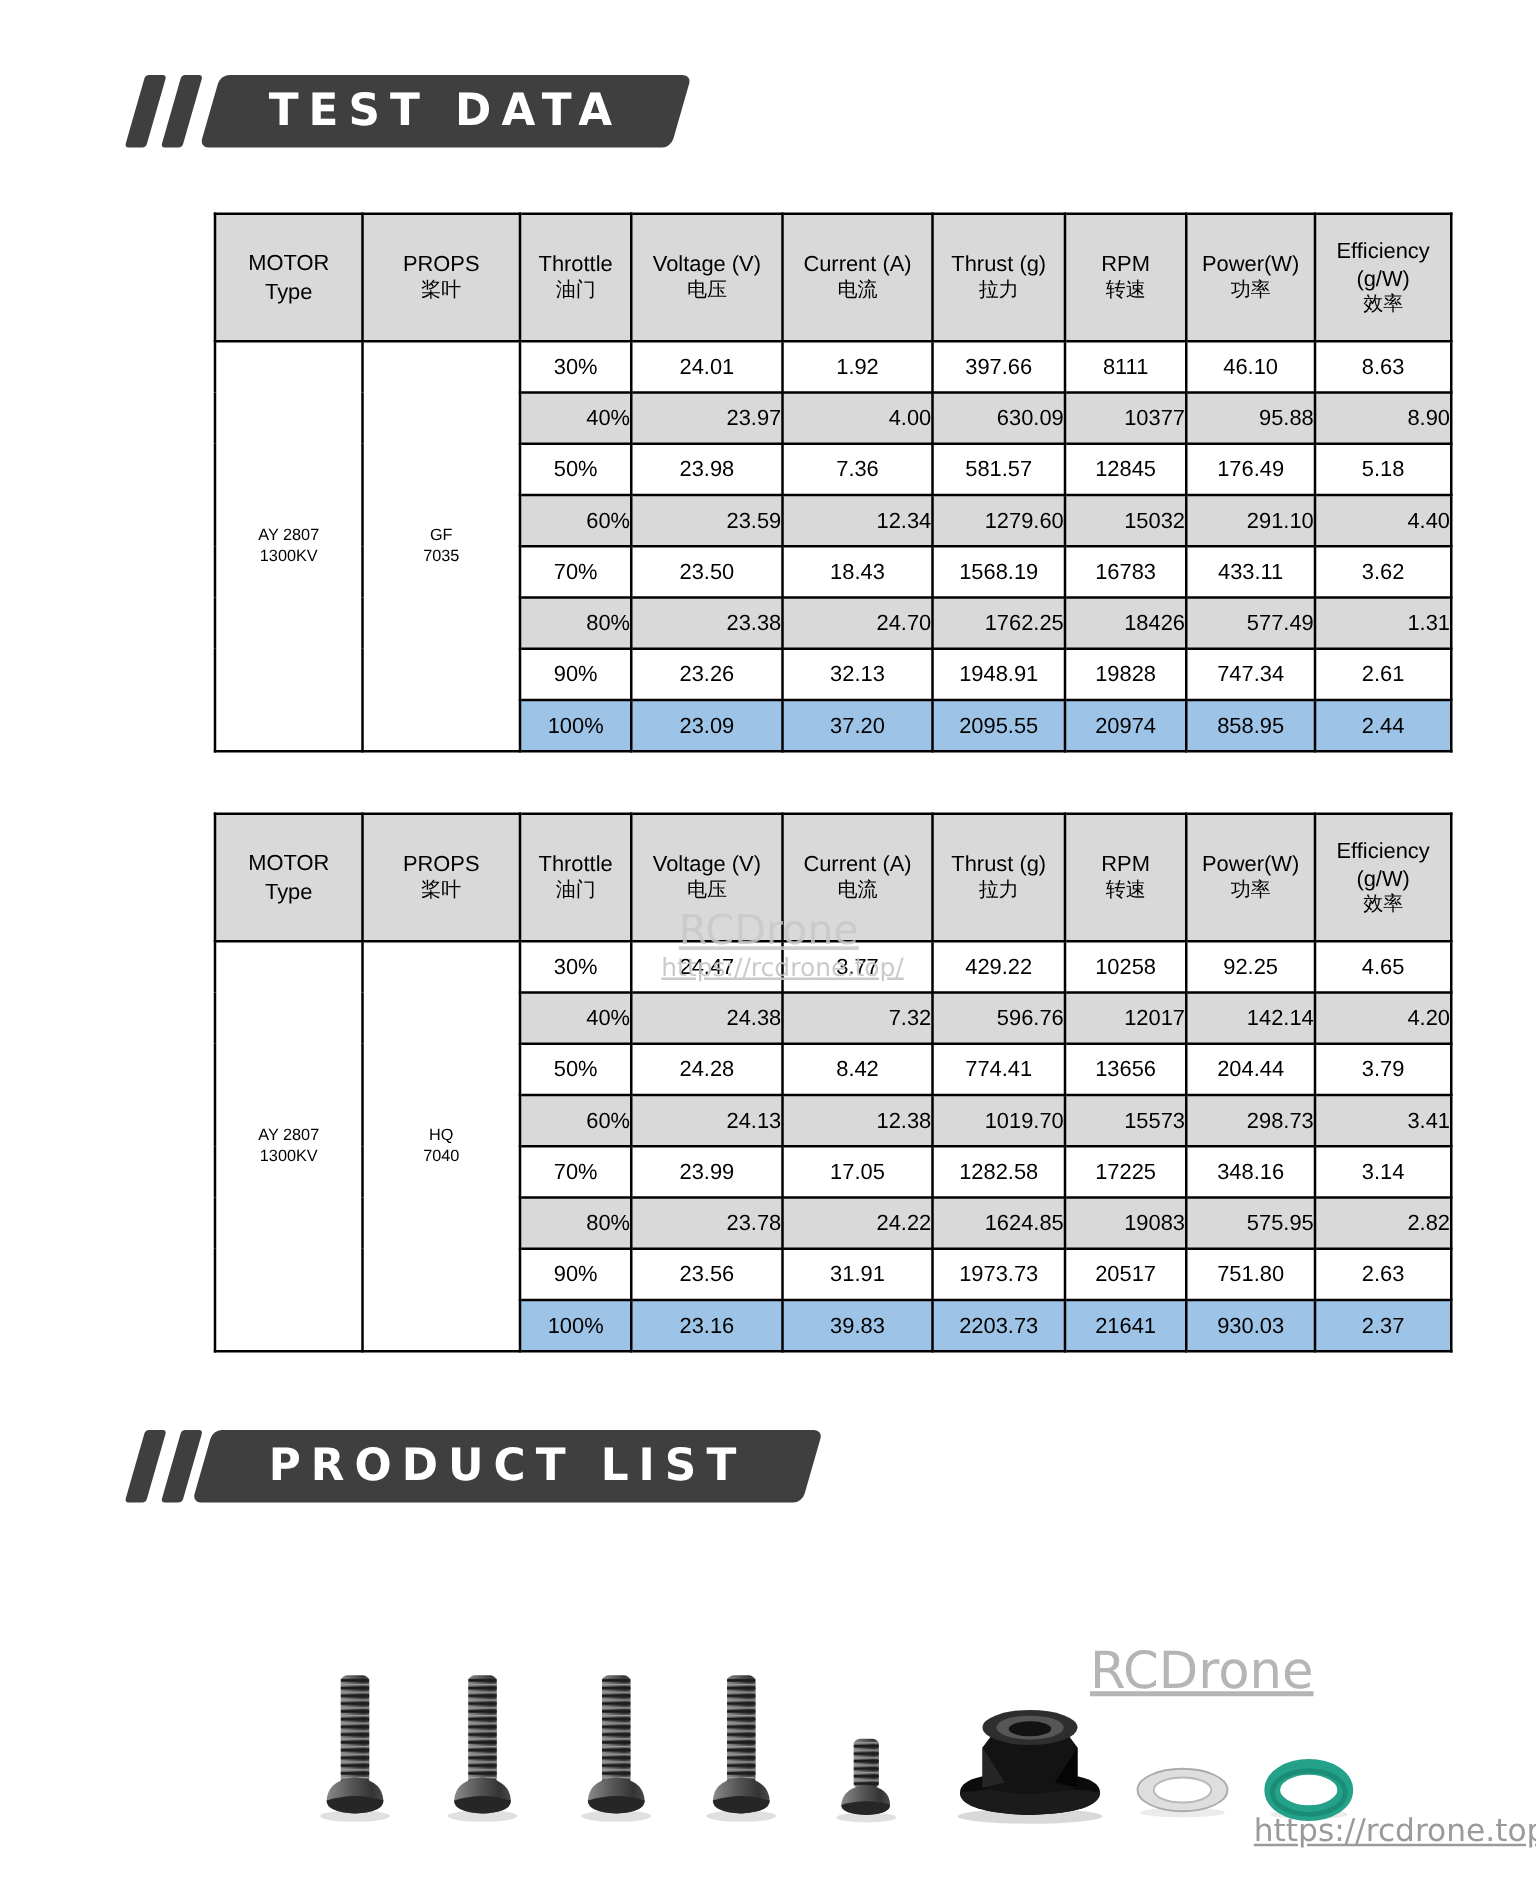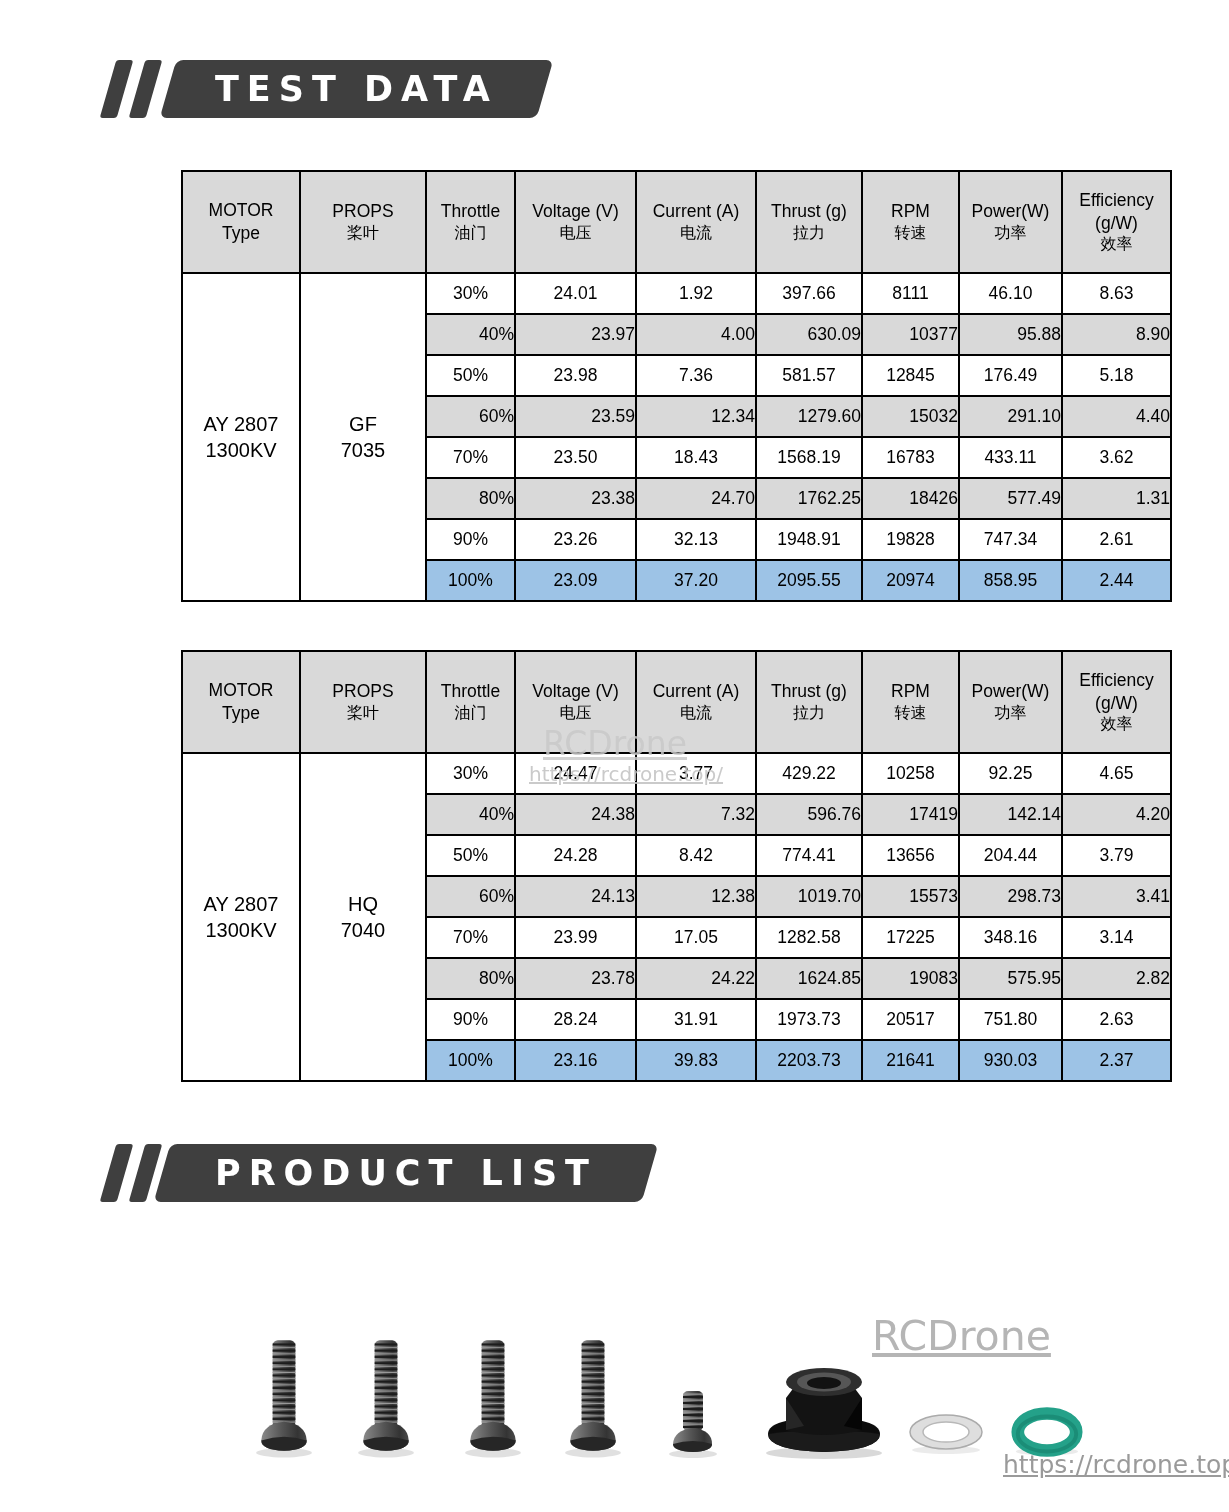--- a/index.html
+++ b/index.html
@@ -15,33 +15,33 @@
   .banner .body{position:absolute;top:0;bottom:0;background:var(--banner-bg,#3f3f3f);
                 transform:skewX(-16deg);border-radius:7px;display:flex;align-items:center;justify-content:center;}
   .banner .label{transform:skewX(16deg) scaleY(1.02);color:#fff;font-weight:bold;
                  font-family:"DejaVu Sans",sans-serif;font-size:35px;letter-spacing:8px;white-space:nowrap;}
   .banner1{left:100px;top:60px;width:460px;}
   .banner1 .body{left:68px;width:377px;}
   .banner2{left:100px;top:1144px;width:575px;}
   .banner2 .body{left:62px;width:488px;}
 
   
-  .tablewrap{position:absolute;left:181px;width:989px;}
+  .tablewrap{position:absolute;left:171px;width:989px;}
   .t1{top:170px;}
   .t2{top:650px;}
   table{border-collapse:collapse;table-layout:fixed;width:989px;background:#fff;}
   th,td{border:2px solid #000;text-align:center;vertical-align:middle;padding:0;
         font-size:17.5px;font-weight:400;line-height:1.3;}
   thead th{background:var(--header-bg,#d9d9d9);height:100px;font-size:17.5px;}
   thead th .zh{font-size:16px;}
   tbody tr{height:41px;}
   tr.row-plain td{background:#ffffff;}
   tr.row-stripe td{background:var(--stripe-row,#d9d9d9);text-align:right;}
   tr.row-highlight td{background:var(--highlight-row,#9dc3e6);}
-  td.span-cell{background:#ffffff !important;white-space:pre-line;font-size:20px;border-radius:22px;}
+  td.span-cell{background:#ffffff !important;white-space:pre-line;font-size:13px;border-radius:22px;}
 
   
   .wm{position:absolute;pointer-events:none;font-family:"DejaVu Sans",sans-serif;z-index:6;white-space:nowrap;text-decoration:underline;}
   .wm-mid-brand{left:543px;top:724px;font-size:33px;color:#c9c9c9;opacity:.85;}
   .wm-mid-url{left:529px;top:762px;font-size:20px;color:#c5c5c5;opacity:.9;}
   .wm-bot-brand{left:872px;top:1312px;font-size:41px;color:#b5b5b5;}
   .wm-bot-url{left:1003px;top:1450px;font-size:25px;color:#9a9a9a;}
 
   
   .products{position:absolute;left:0;top:1300px;width:1229px;height:212px;}
@@ -268,21 +268,21 @@
             <td>429.22</td>
             <td>10258</td>
             <td>92.25</td>
             <td>4.65</td>
           </tr>
           <tr class="row-stripe">
             <td>40%</td>
             <td>24.38</td>
             <td>7.32</td>
             <td>596.76</td>
-            <td>17419</td>
+            <td>12017</td>
             <td>142.14</td>
             <td>4.20</td>
           </tr>
           <tr class="row-plain">
             <td>50%</td>
             <td>24.28</td>
             <td>8.42</td>
             <td>774.41</td>
             <td>13656</td>
             <td>204.44</td>
@@ -310,21 +310,21 @@
             <td>80%</td>
             <td>23.78</td>
             <td>24.22</td>
             <td>1624.85</td>
             <td>19083</td>
             <td>575.95</td>
             <td>2.82</td>
           </tr>
           <tr class="row-plain">
             <td>90%</td>
-            <td>28.24</td>
+            <td>23.56</td>
             <td>31.91</td>
             <td>1973.73</td>
             <td>20517</td>
             <td>751.80</td>
             <td>2.63</td>
           </tr>
           <tr class="row-highlight">
             <td>100%</td>
             <td>23.16</td>
             <td>39.83</td>

